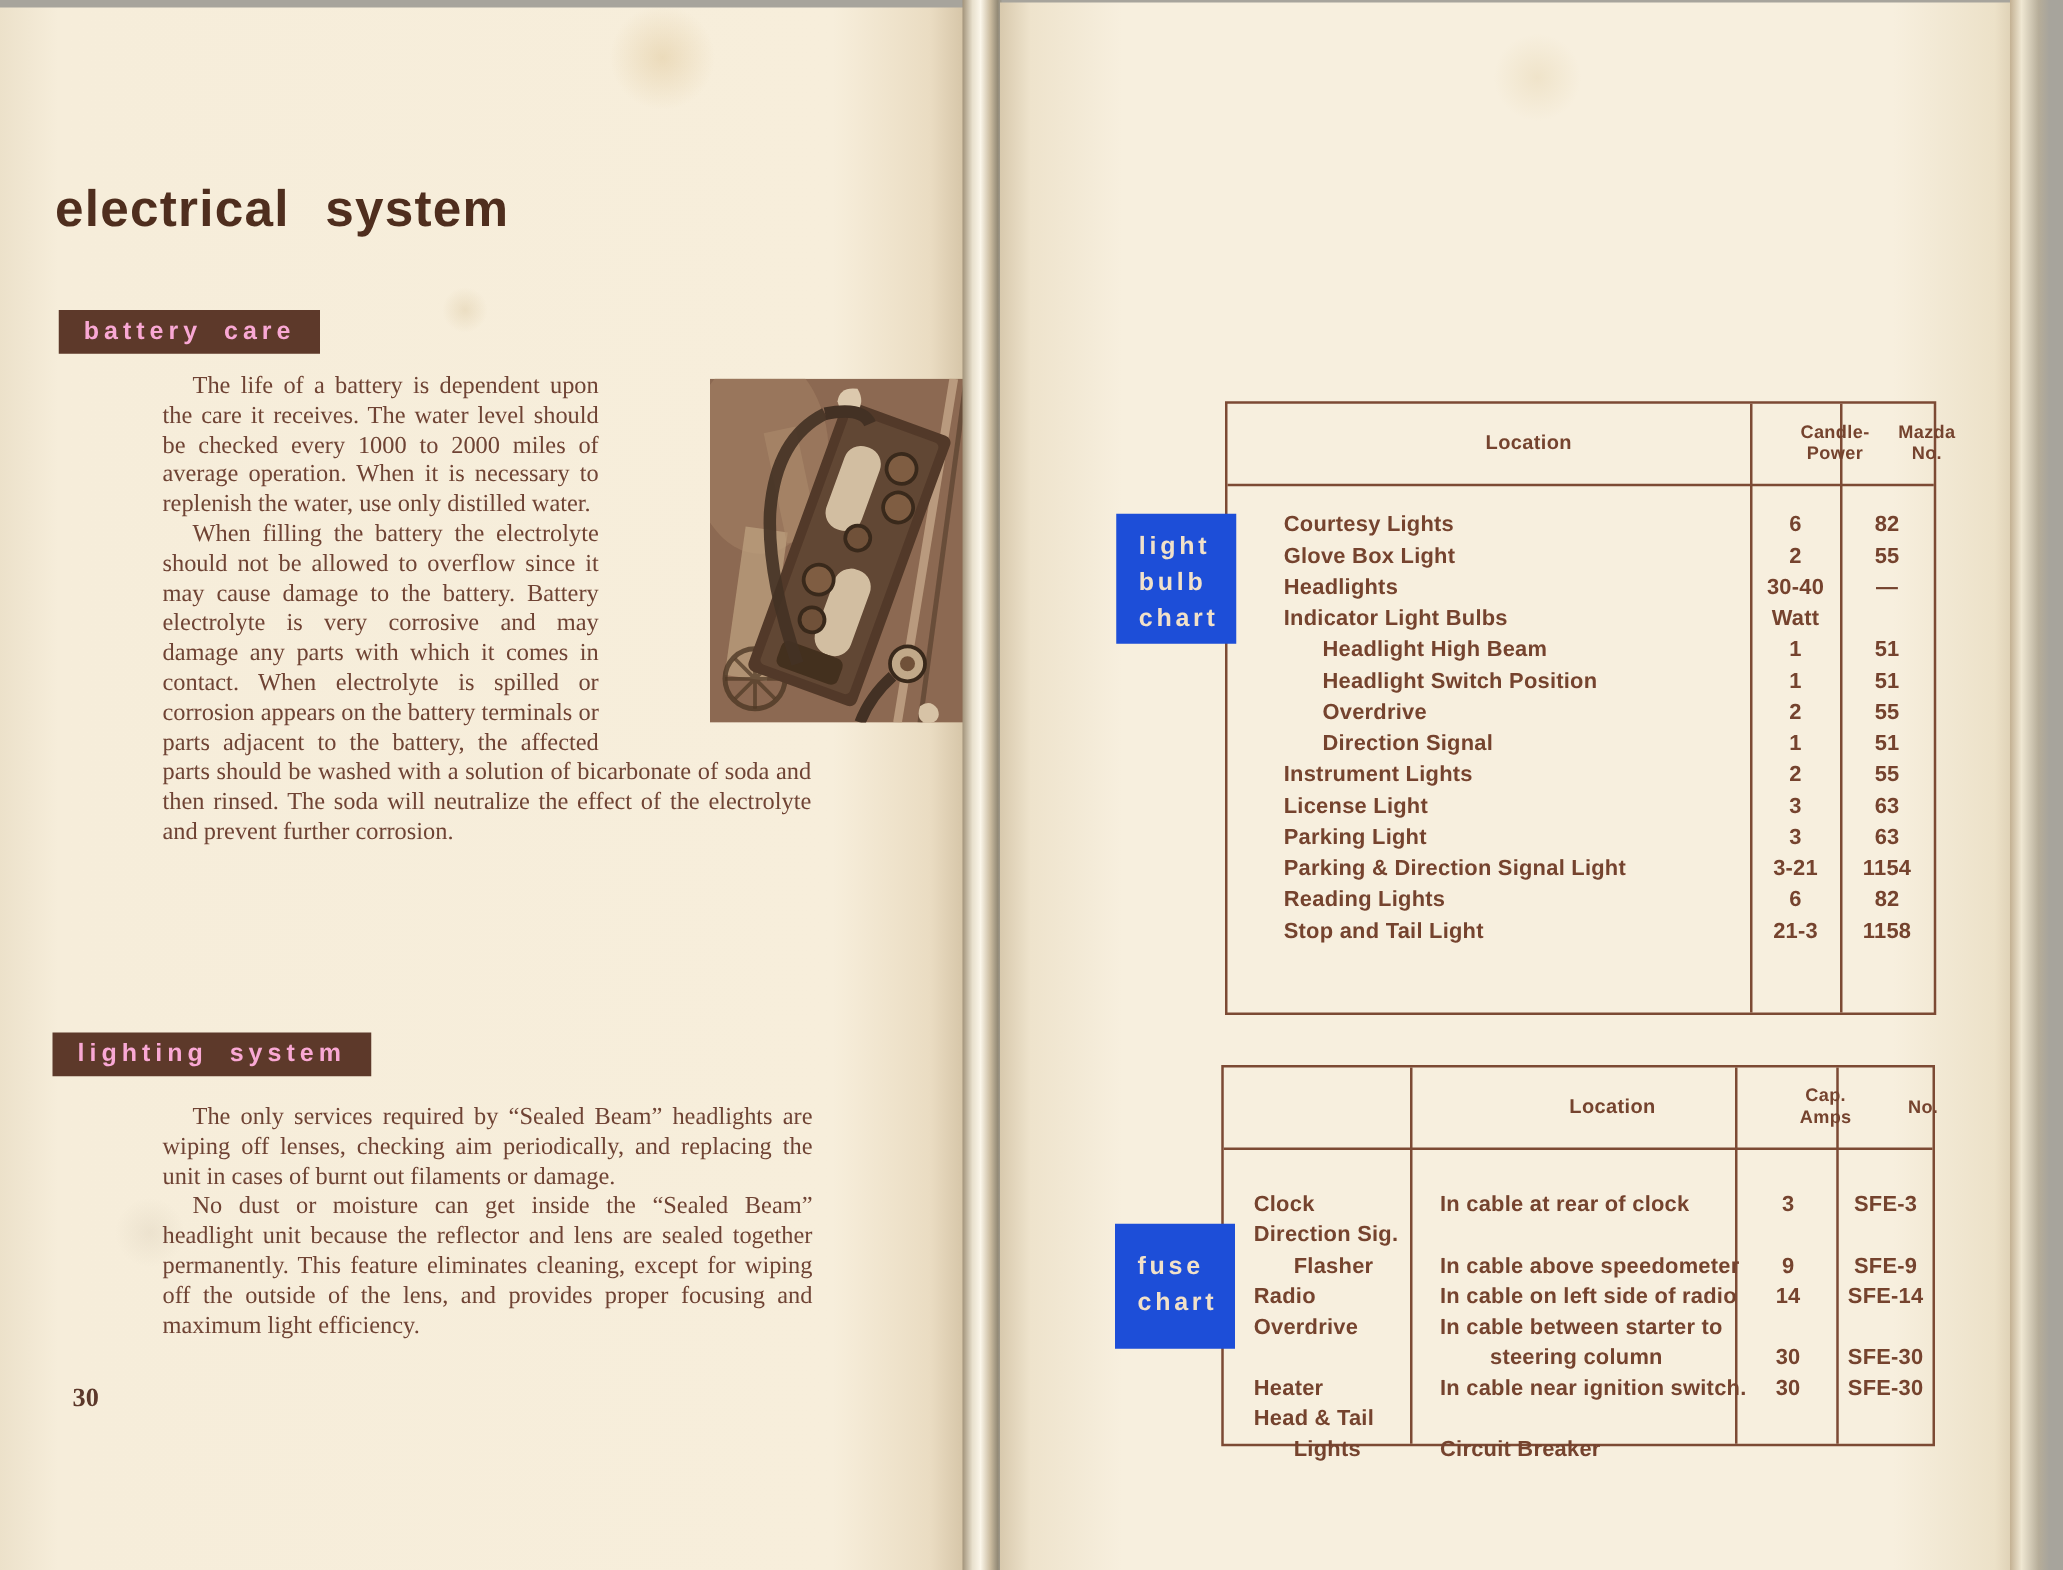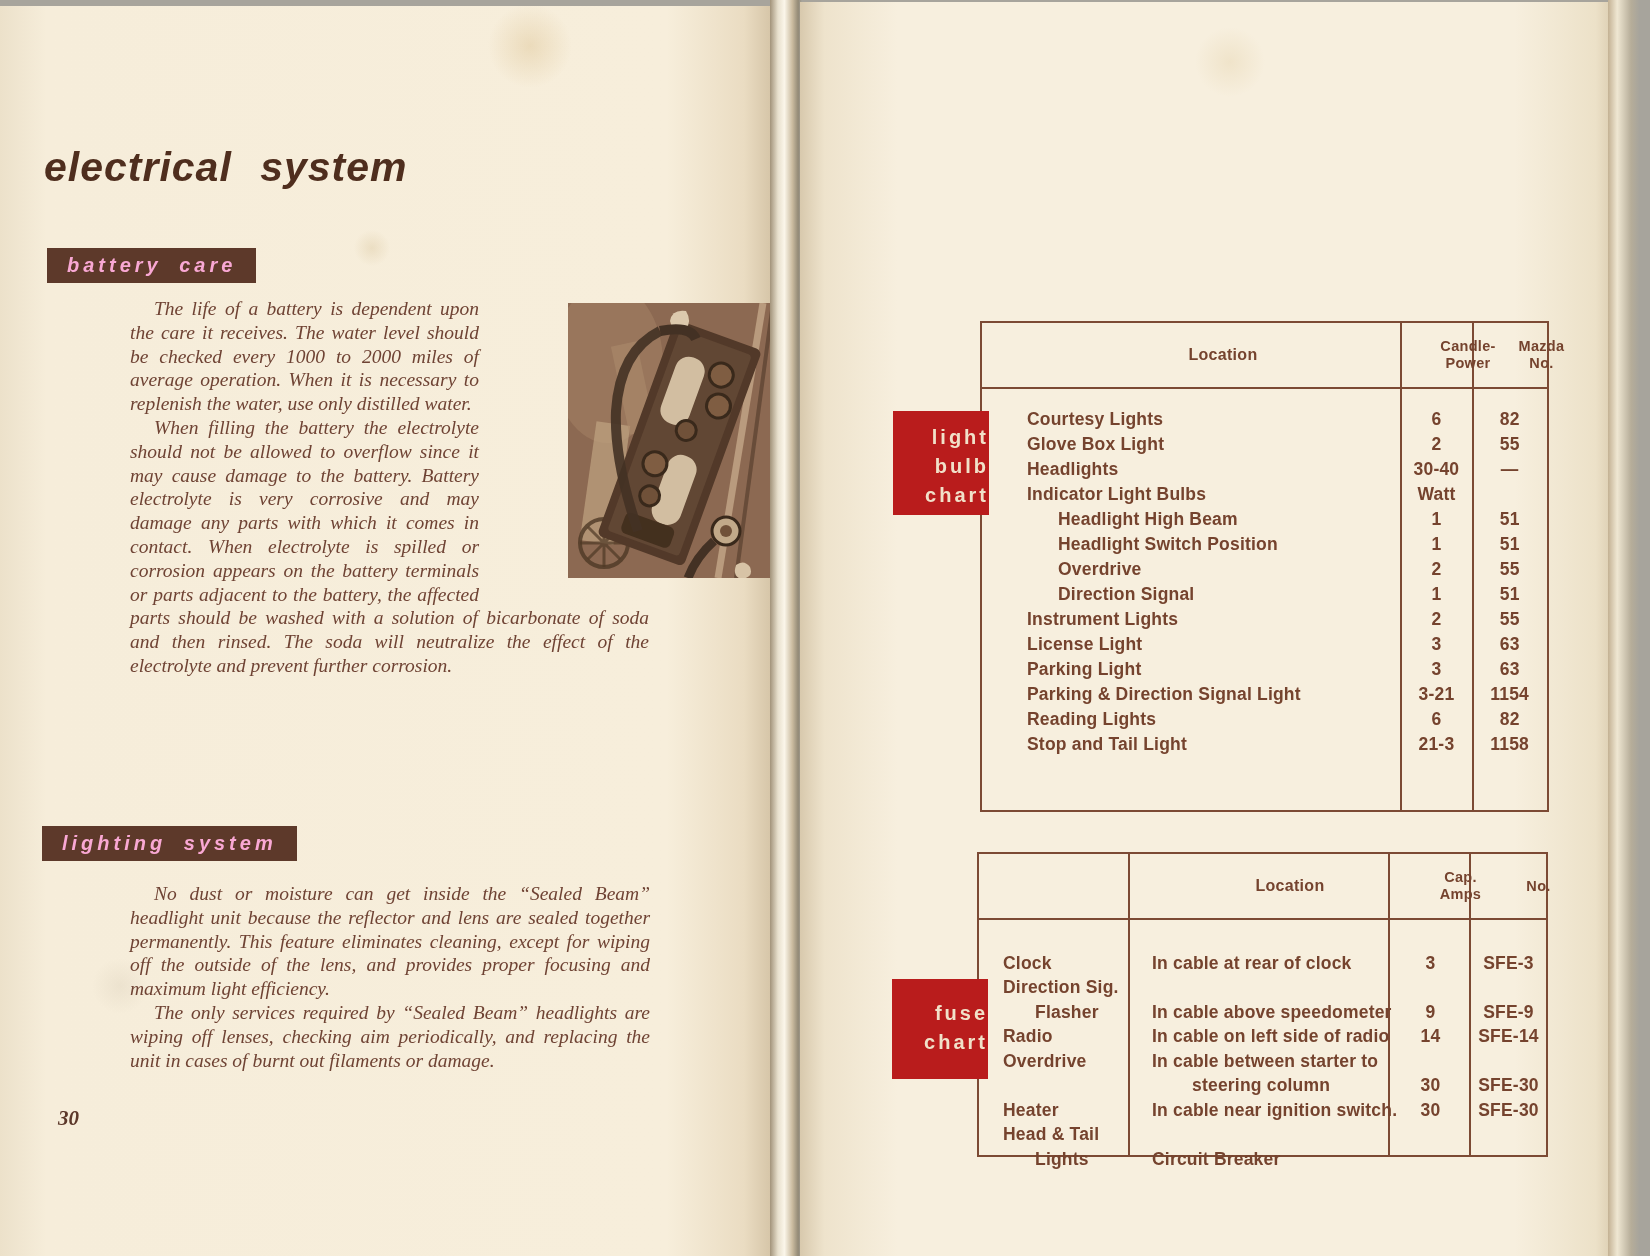--- a/index.html
+++ b/index.html
@@ -1,19 +1,19 @@
 <!DOCTYPE html>
 <html><head>
 <meta charset="utf-8">
 <style>
   html,body{margin:0;padding:0;}
   body{background:#a7a49c;font-family:"Liberation Serif",serif;}
   #screen{position:relative;width:1650px;height:1256px;overflow:hidden;background:#a7a49c;}
 
-  .page{position:absolute;top:6px;height:1250px;font-style:italic;}
+  .page{position:absolute;top:6px;height:1250px;}
   #left-page{left:0;width:775px;
     background:
       radial-gradient(circle 60px at 530px 40px, rgba(205,170,105,.28), rgba(205,170,105,0) 70%),
       radial-gradient(circle 26px at 372px 242px, rgba(190,160,100,.20), rgba(190,160,100,0) 70%),
       radial-gradient(circle 40px at 120px 980px, rgba(120,100,70,.08), rgba(120,100,70,0) 70%),
       linear-gradient(90deg,#ece1ca 0%,#f6edda 6%,#f7eedb 86%,#eadcc2 96%,#d3c2a4 100%);
   }
   #gutter{position:absolute;left:770px;top:0;width:32px;height:1256px;
     background:linear-gradient(90deg,#a2937a 0%,#e8e0cd 25%,#fbf6ea 45%,#cabb9f 70%,#938a76 88%,#a7a49c 100%);}
   #right-page{left:800px;width:812px;
@@ -71,23 +71,23 @@
   
   .fc-cir{width:151px;padding-left:24px;box-sizing:border-box;}
   .fc-cir.ind{padding-left:56px;}
   .fc-loc{width:260px;padding-left:22px;box-sizing:border-box;}
   .fc-loc.ind{padding-left:62px;}
   .fc-cap{width:81px;text-align:center;}
   .fc-no{width:75px;text-align:center;}
   .frow{height:24.5px;}
 
   
-  .side-box{position:absolute;background:#b91c1c;color:#f1e1c9;width:96px;box-sizing:border-box;
+  .side-box{position:absolute;background:#1d4ed8;color:#f1e1c9;width:96px;box-sizing:border-box;
     font-family:"Liberation Sans",sans-serif;font-weight:bold;font-size:20px;
-    letter-spacing:3px;line-height:29px;padding-left:18px;text-align:right;}
+    letter-spacing:3px;line-height:29px;padding-left:18px;}
   #lb-box{left:893px;top:411px;height:104px;padding-top:12px;}
   #fuse-box{left:892px;top:979px;height:100px;padding-top:20px;}
 </style>
 </head>
 <body>
 
 <div id="screen">
 
   <div id="left-page" class="page">
     <div id="main-title">electrical system</div>
@@ -96,22 +96,22 @@
 
     <div id="battery-text" class="bodytext">
       <div id="photo-spacer"></div>
       <p>The life of a battery is dependent upon the care it receives. The water level should be checked every 1000 to 2000 miles of average operation. When it is necessary to replenish the water, use only distilled water.</p>
       <p>When filling the battery the electrolyte should not be allowed to overflow since it may cause damage to the battery. Battery electrolyte is very corrosive and may damage any parts with which it comes in contact. When electrolyte is spilled or corrosion appears on the battery terminals or parts adjacent to the battery, the affected parts should be washed with a solution of bicarbonate of soda and then rinsed. The soda will neutralize the effect of the electrolyte and prevent further corrosion.</p>
     </div>
 
     <div id="lighting-system-bar" class="bar">lighting system</div>
 
     <div id="lighting-text" class="bodytext">
+      <p>The only services required by “Sealed Beam” headlights are wiping off lenses, checking aim periodically, and replacing the unit in cases of burnt out filaments or damage.</p>
       <p>No dust or moisture can get inside the “Sealed Beam” headlight unit because the reflector and lens are sealed together permanently. This feature eliminates cleaning, except for wiping off the outside of the lens, and provides proper focusing and maximum light efficiency.</p>
-      <p>The only services required by “Sealed Beam” headlights are wiping off lenses, checking aim periodically, and replacing the unit in cases of burnt out filaments or damage.</p>
     </div>
 
     <div id="pagenum-left" class="pagenum">30</div>
   </div>
 
   <svg id="battery-photo" viewBox="0 0 210 275" xmlns="http://www.w3.org/2000/svg">
     <rect width="210" height="275" fill="#96715a"></rect>
     <rect x="0" y="0" width="210" height="275" fill="#7d5c46" opacity="0.35"></rect>
     <ellipse cx="40" cy="60" rx="55" ry="80" fill="#a9876a" opacity="0.5"></ellipse>
     <rect x="20" y="120" width="34" height="120" fill="#c4a886" opacity="0.75" transform="rotate(8 37 180)"></rect>

